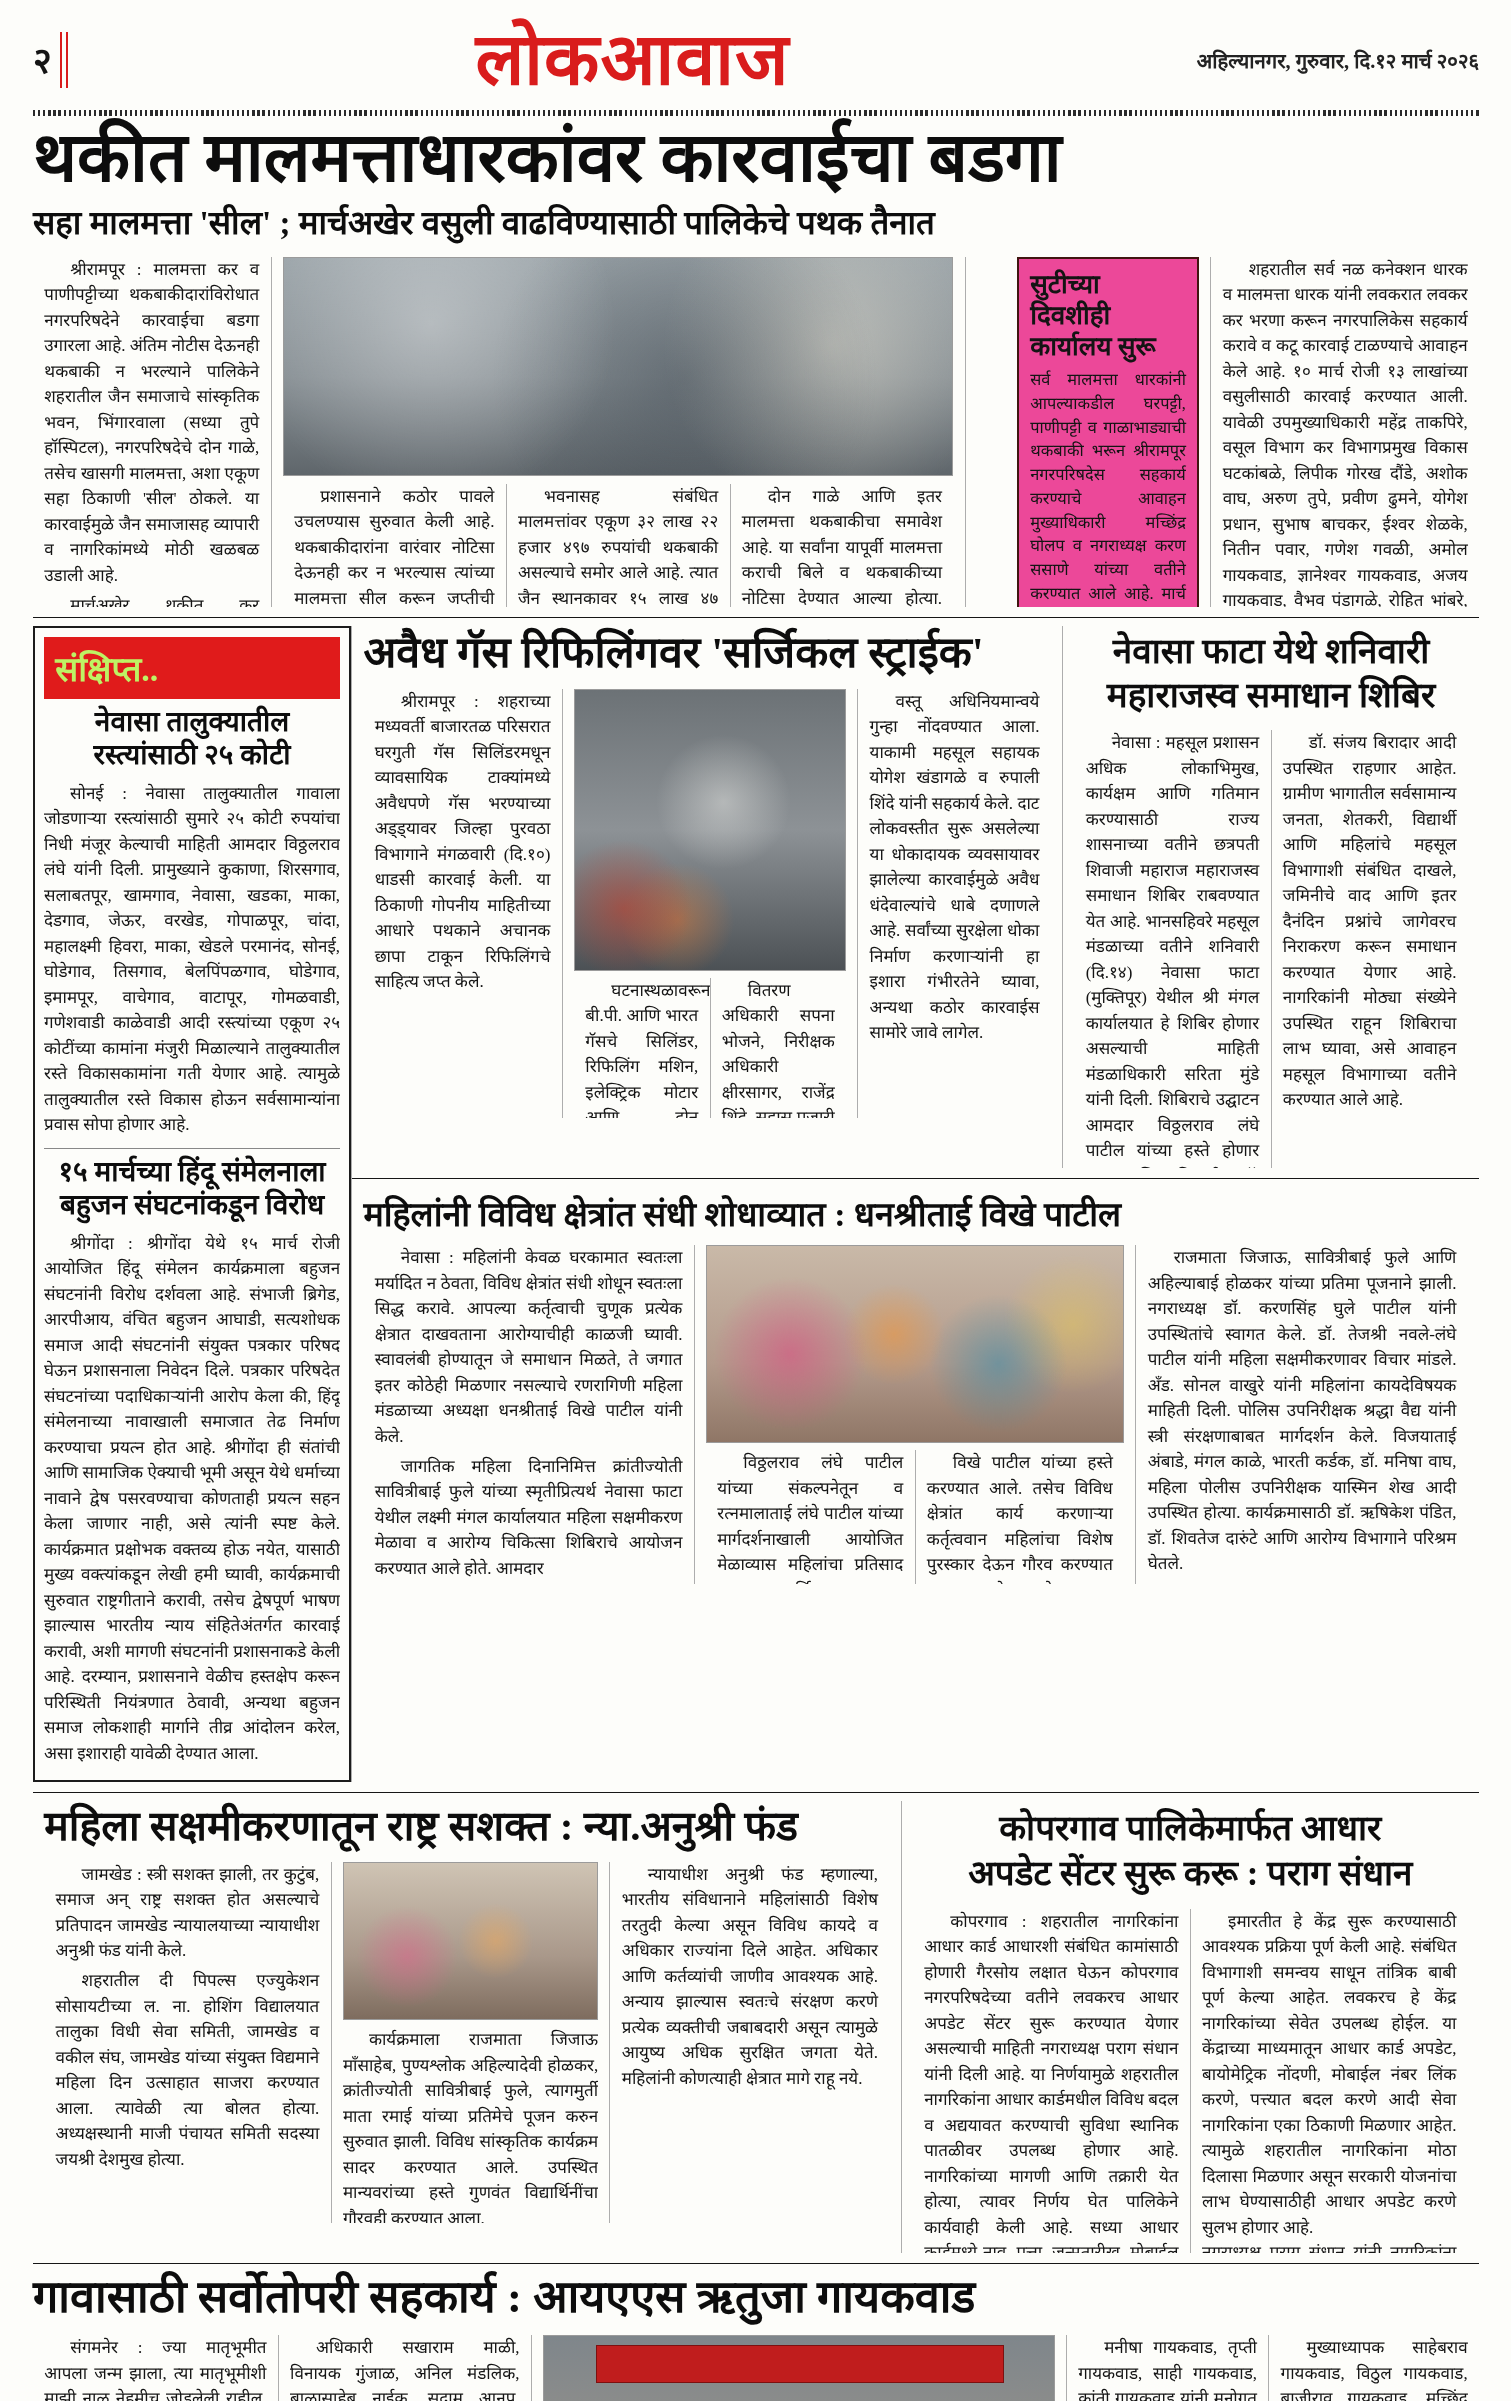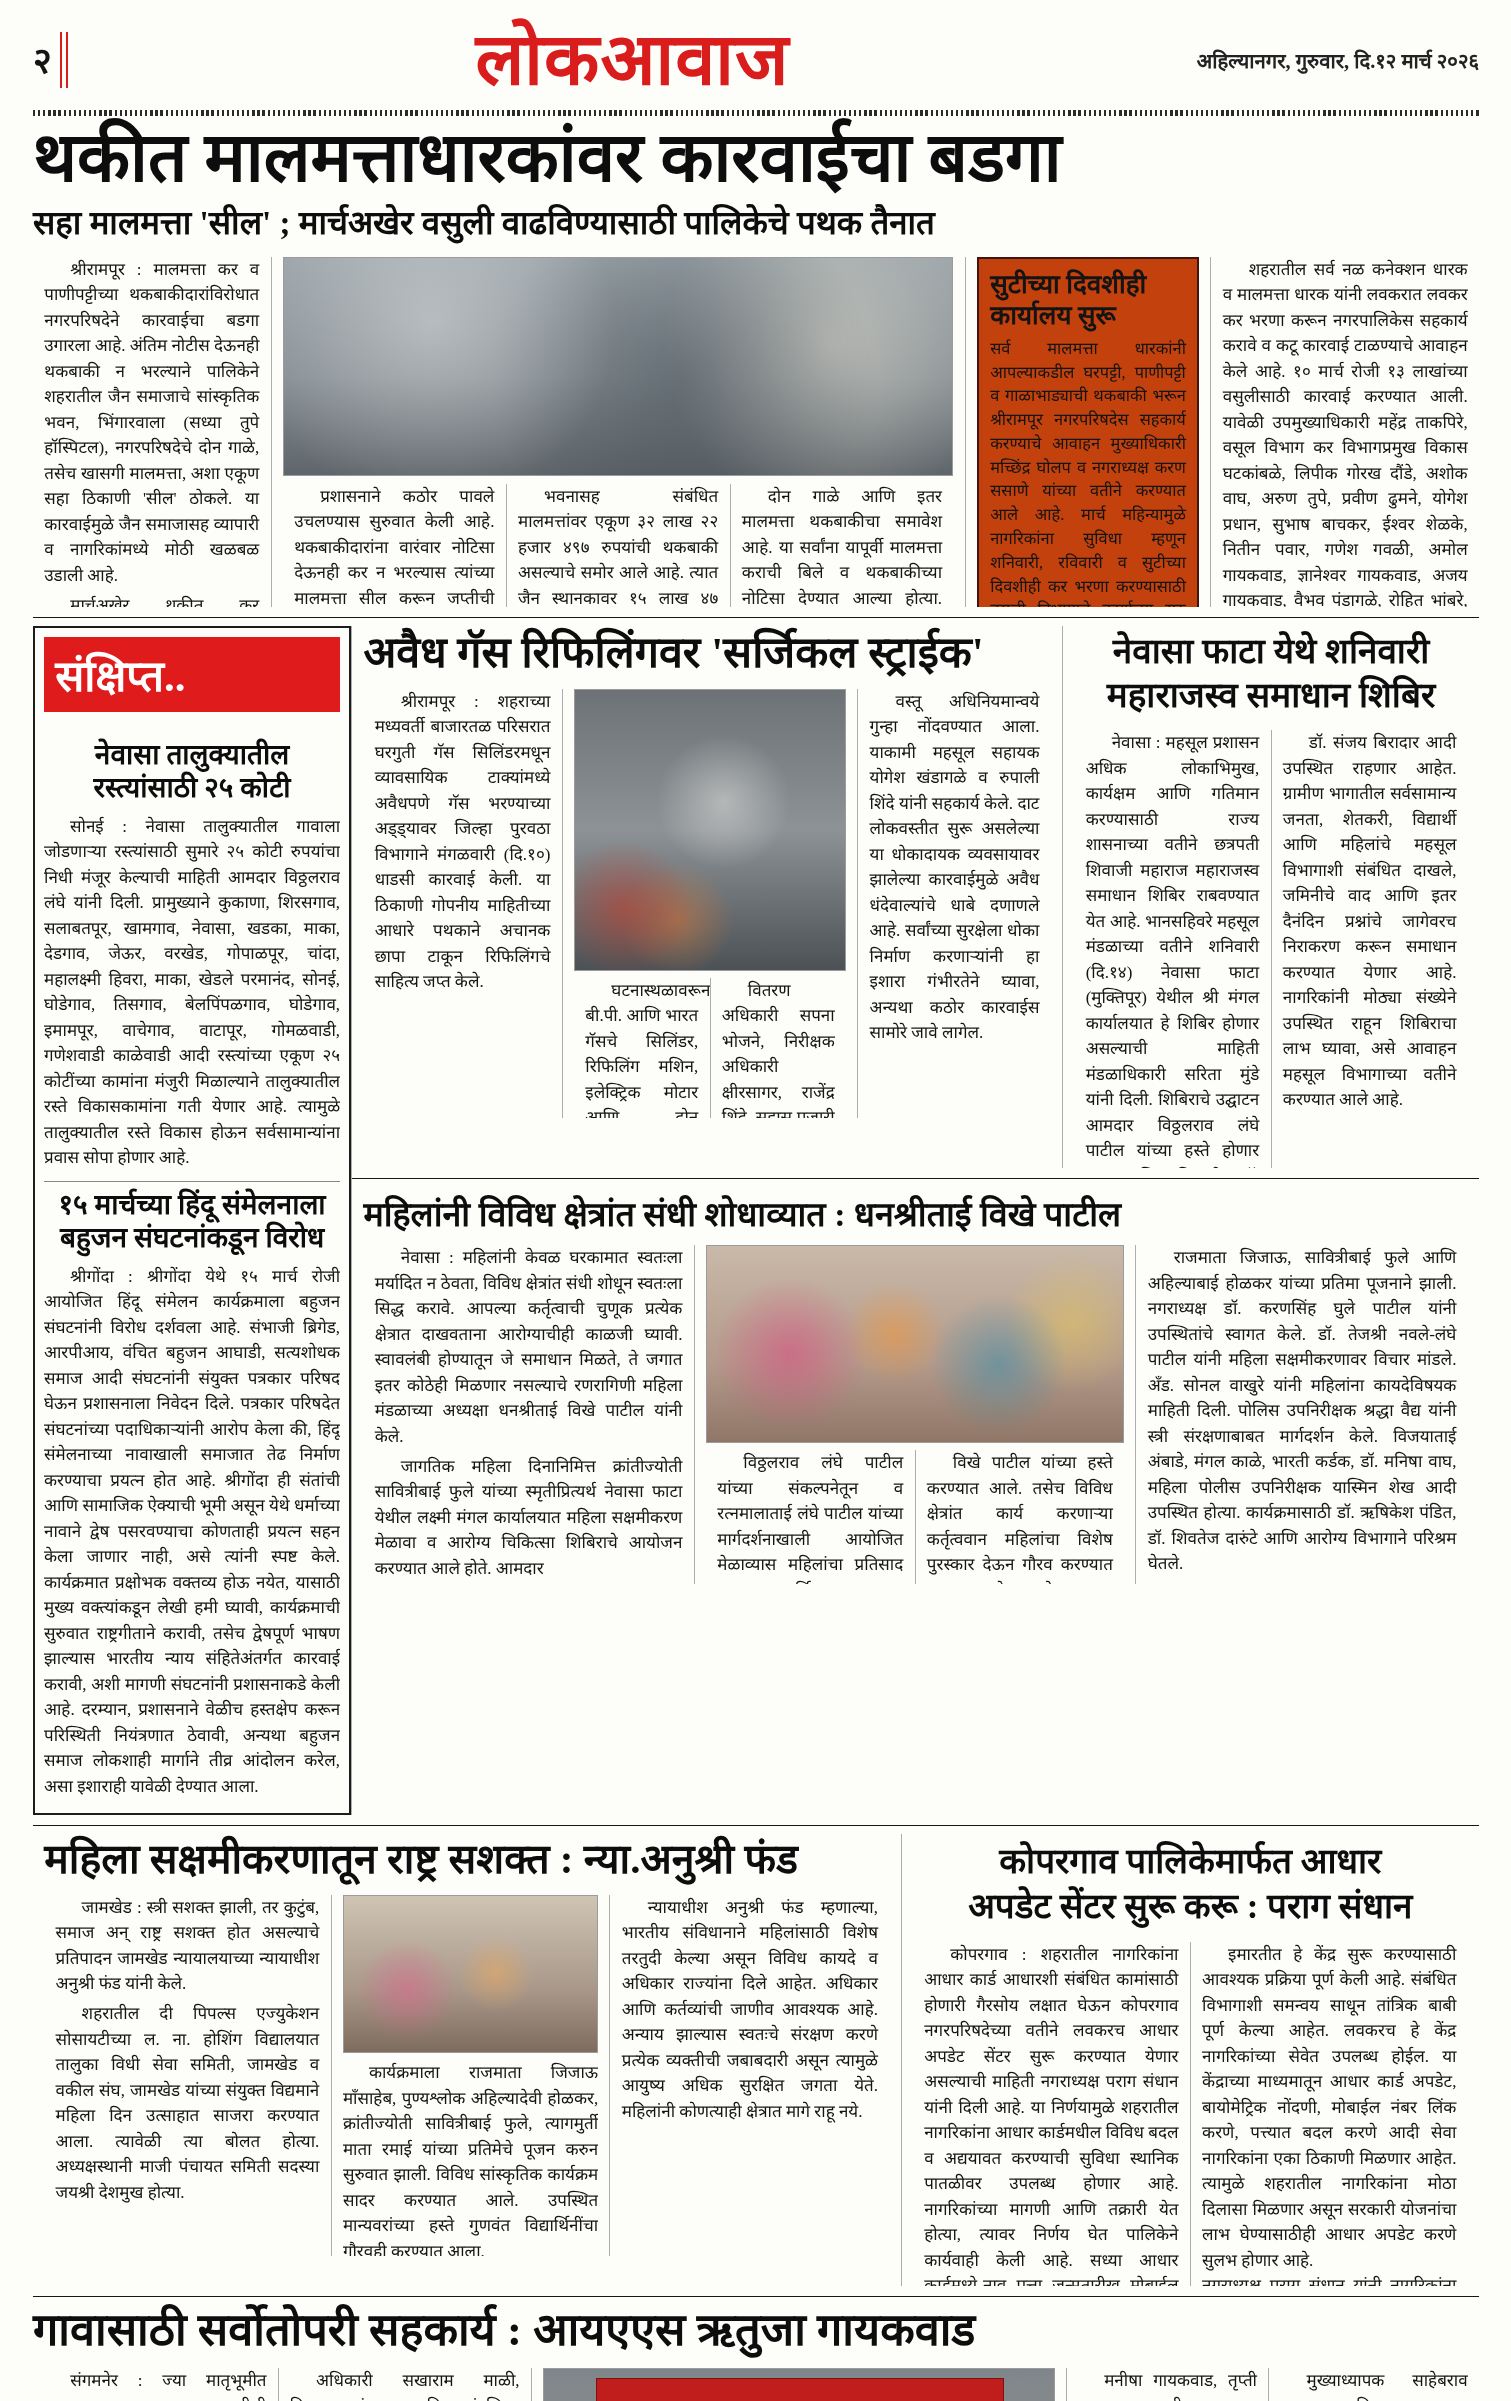--- a/index.html
+++ b/index.html
@@ -35,28 +35,28 @@
   .lead-mid{flex:0 0 48%;display:flex;flex-direction:column;}
   .lead-photo{height:219px;background:
     radial-gradient(circle at 22% 30%,rgba(255,255,255,.35),transparent 34%),
     radial-gradient(circle at 60% 55%,rgba(40,50,60,.35),transparent 46%),
     radial-gradient(circle at 82% 40%,rgba(230,225,210,.5),transparent 30%),
     linear-gradient(180deg,#9aa3a8 0%,#868e93 55%,#5f666b 100%);}
   .lead-midcols{display:flex;flex:1;margin-top:8px;}
   .lead-midcols .mc{flex:1;overflow:hidden;}
   .lead-boxcol{flex:0 0 17%;display:flex;flex-direction:column;}
   .lead-c5{flex:0 0 18.5%;}
-  .pinkbox{background:#c2410c;border:2.3px solid #401510;padding:10.2px 11.3px;box-sizing:border-box;}
+  .pinkbox{background:#ec4899;border:2.3px solid #401510;padding:10.2px 11.3px;box-sizing:border-box;margin-left:40px;}
   .pinkbox .bx-t{font-size:26px;font-weight:800;margin:0 0 5.6px 0;line-height:1.2;}
   .pinkbox .bx-b{font-size:16.4px;line-height:1.45;text-align:justify;}
   .boxbelow{font-size:17px;line-height:1.5;text-align:justify;margin-top:8px;overflow:hidden;}
   
   .midzone{display:flex;}
   .sank{flex:0 0 22%;border:2.3px solid #1c1c1c;padding:9px;box-sizing:border-box;}
-  .sank-label{background:#e01b1b;color:#ffffff;font-size:43px;font-weight:800;padding:8px 11.3px;margin-bottom:26px;}
+  .sank-label{background:#e01b1b;color:#bef264;font-size:34px;font-weight:800;padding:8px 11.3px;margin-bottom:6px;}
   .sank-h{font-size:28px;text-align:center;line-height:1.2;margin:5.6px 0 9px 0;white-space:pre-line;}
   .rightwrap{flex:1;border-left:0.6px solid #adadad;display:flex;flex-direction:column;}
   .gas-shibir{display:flex;height:542px;overflow:hidden;justify-content:flex-end;}
   .gas{flex:0 0 63%;}
   .gas-h{font-size:43px;line-height:1.15;margin:2.3px 0 11.3px 0;}
   .gas-cols{display:flex;height:429px;overflow:hidden;}
   .gas-a{flex:0 0 29%;}
   .gas-mid{flex:0 0 43%;display:flex;flex-direction:column;}
   .gas-photo{height:282px;background:
     radial-gradient(circle at 18% 78%,rgba(200,60,40,.55),transparent 22%),

